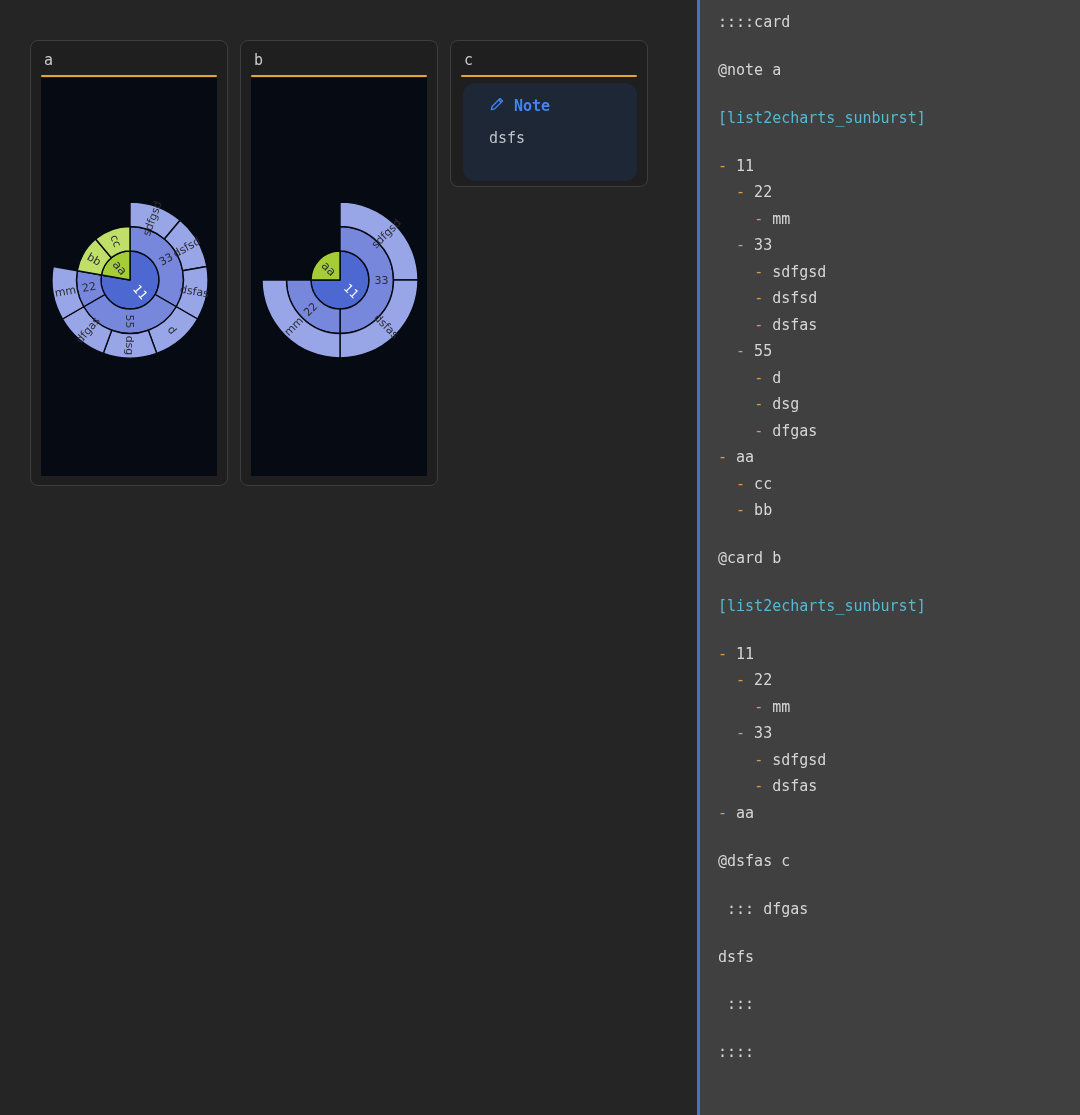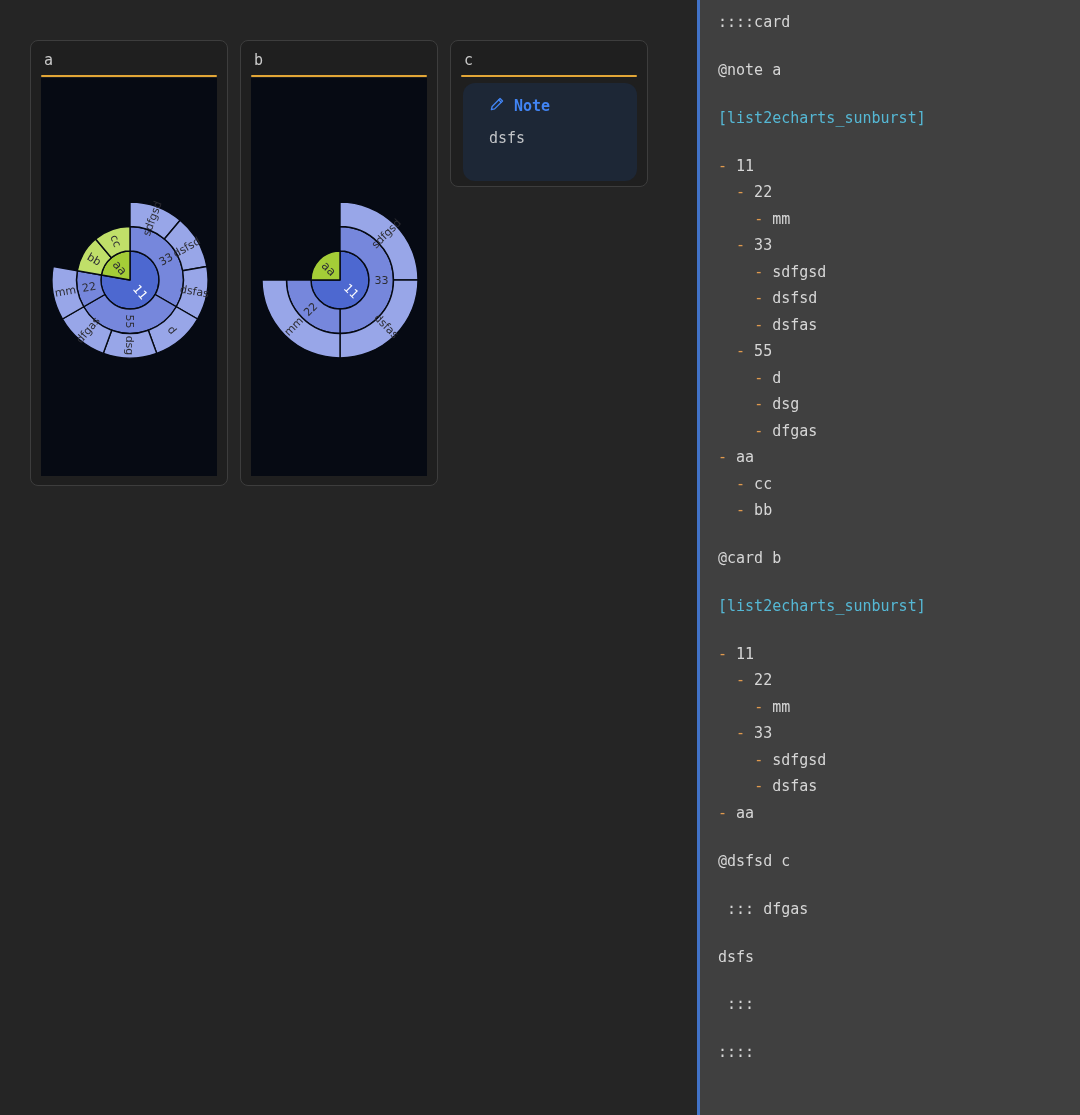--- a/index.html
+++ b/index.html
@@ -165,21 +165,21 @@
       <div class="line"><span class="tag" style="color: rgb(85, 184, 213);">[list2echarts_sunburst]</span></div>
       <div class="gap"></div>
       <div class="line"><span></span><span class="dash" style="color: rgb(224, 154, 78);">-</span><span> 11</span></div>
       <div class="line"><span>  </span><span class="dash" style="color: rgb(224, 154, 78);">-</span><span> 22</span></div>
       <div class="line"><span>    </span><span class="dash" style="color: rgb(224, 154, 78);">-</span><span> mm</span></div>
       <div class="line"><span>  </span><span class="dash" style="color: rgb(224, 154, 78);">-</span><span> 33</span></div>
       <div class="line"><span>    </span><span class="dash" style="color: rgb(224, 154, 78);">-</span><span> sdfgsd</span></div>
       <div class="line"><span>    </span><span class="dash" style="color: rgb(224, 154, 78);">-</span><span> dsfas</span></div>
       <div class="line"><span></span><span class="dash" style="color: rgb(224, 154, 78);">-</span><span> aa</span></div>
       <div class="gap"></div>
-      <div class="line"><span>@dsfsd c</span></div>
+      <div class="line"><span>@dsfas c</span></div>
       <div class="gap"></div>
       <div class="line"><span> ::: dfgas</span></div>
       <div class="gap"></div>
       <div class="line"><span>dsfs</span></div>
       <div class="gap"></div>
       <div class="line"><span> :::</span></div>
       <div class="gap"></div>
       <div class="line"><span>::::</span></div>
     </div>
 </div>

